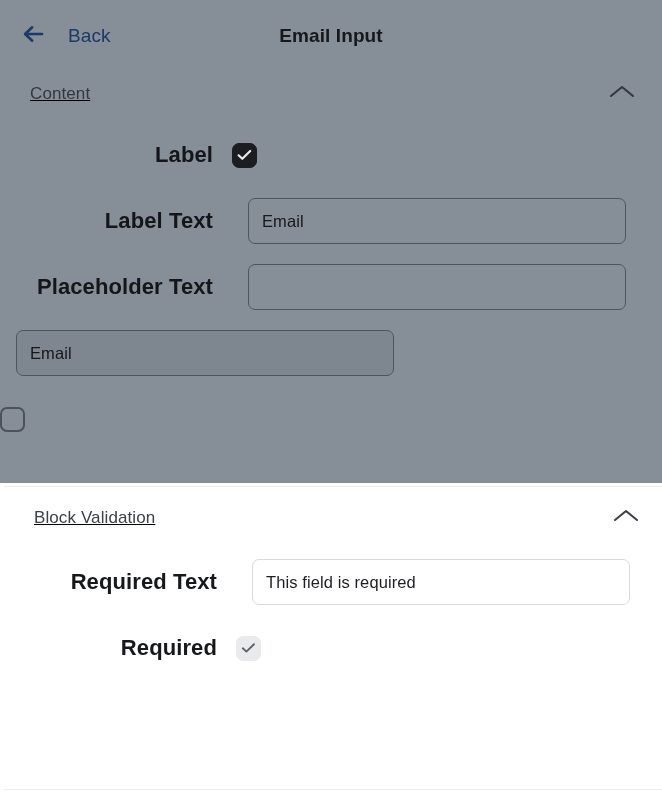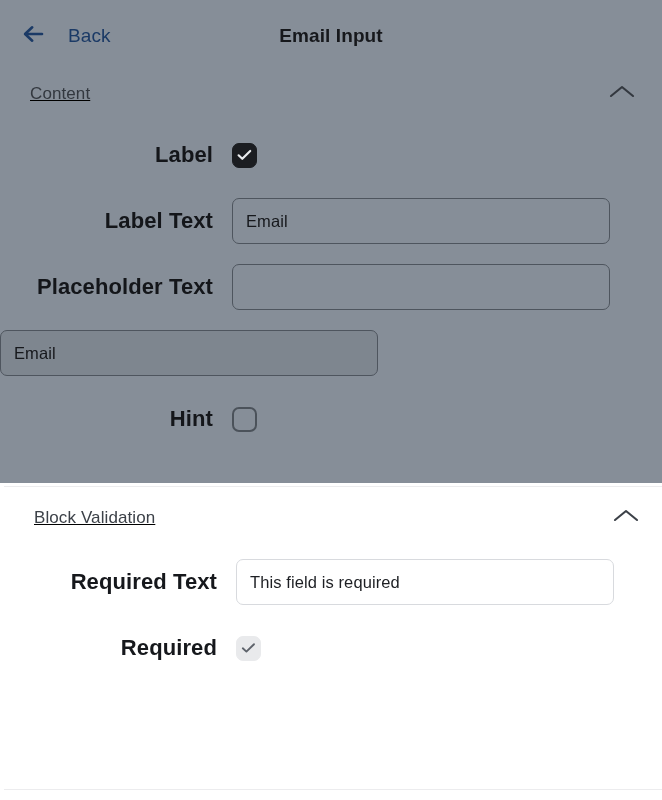--- a/index.html
+++ b/index.html
@@ -108,20 +108,21 @@
   
   .text-input {
     width: 378px;
     height: 46px;
     border-radius: 7px;
     display: flex;
     align-items: center;
     padding: 0 13px;
     font-size: 16.5px;
     letter-spacing: .1px;
+    margin-left: 16px;
   }
 
   
   .text-input.dim {
     border: 1px solid #4e555e;
     background: transparent;
     color: #16181c;
   }
   .text-input.dim.readonly {
     background: rgba(0,0,0,.055);
@@ -248,21 +249,20 @@
 
       <div class="row">
         <div class="row-control">
           <div class="text-input dim readonly">
             <span class="input-value">Email</span>
           </div>
         </div>
       </div>
 
       <div class="row">
-        <div class="row-label">Hint</div>
         <div class="row-control">
           <span class="checkbox unchecked"></span>
         </div>
       </div>
 
     </div>
   </div>
 
   <div class="panel-light">
 

